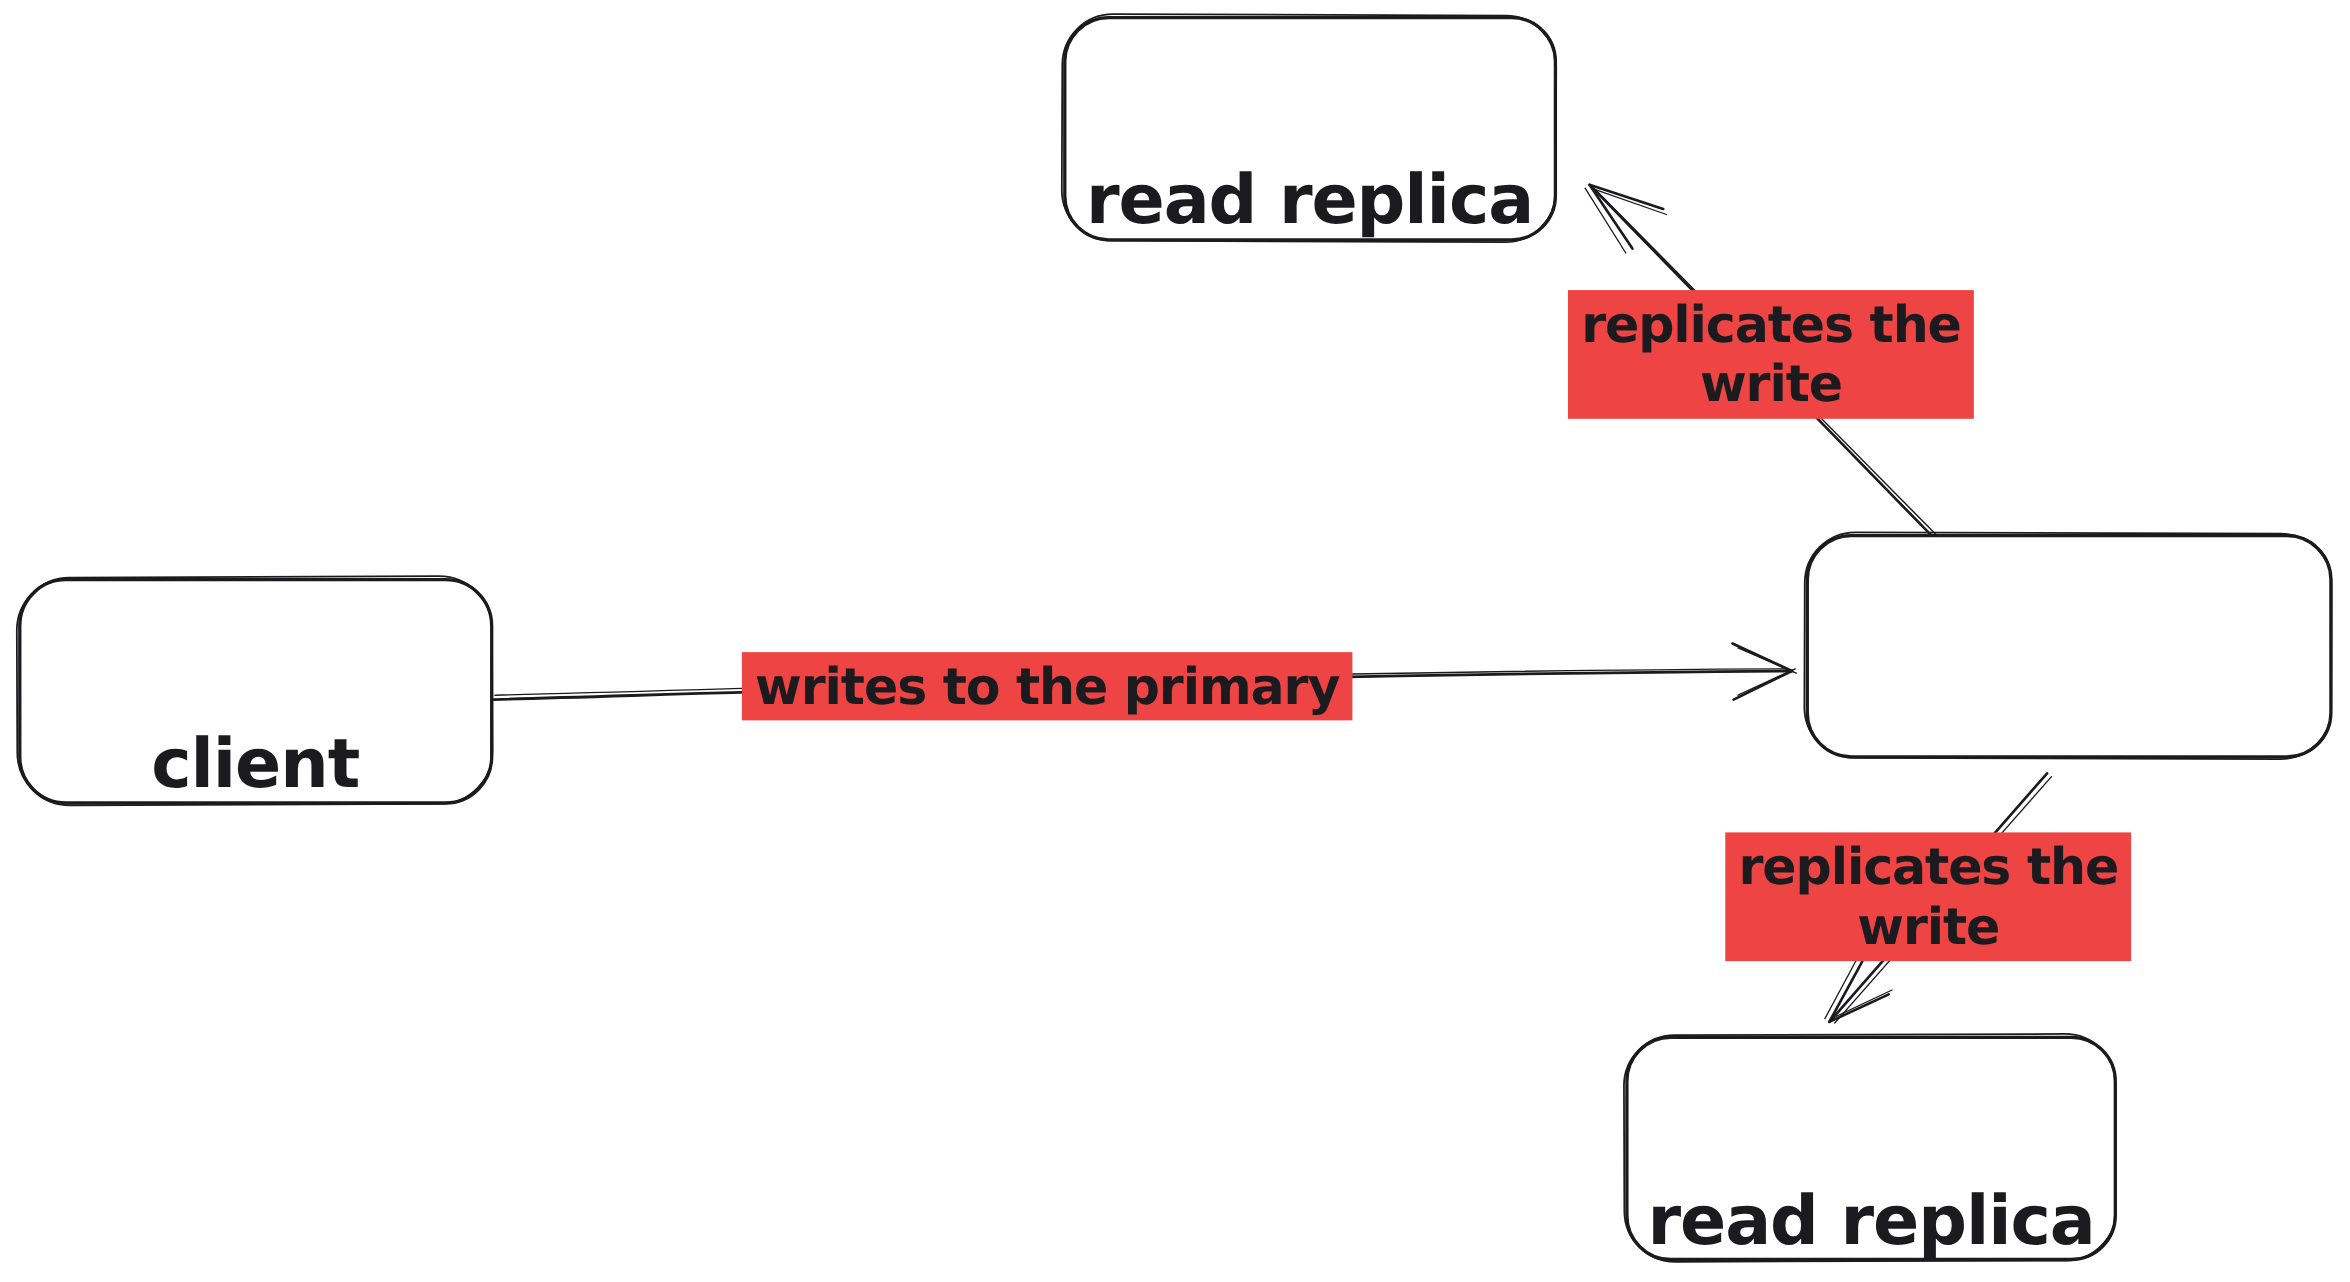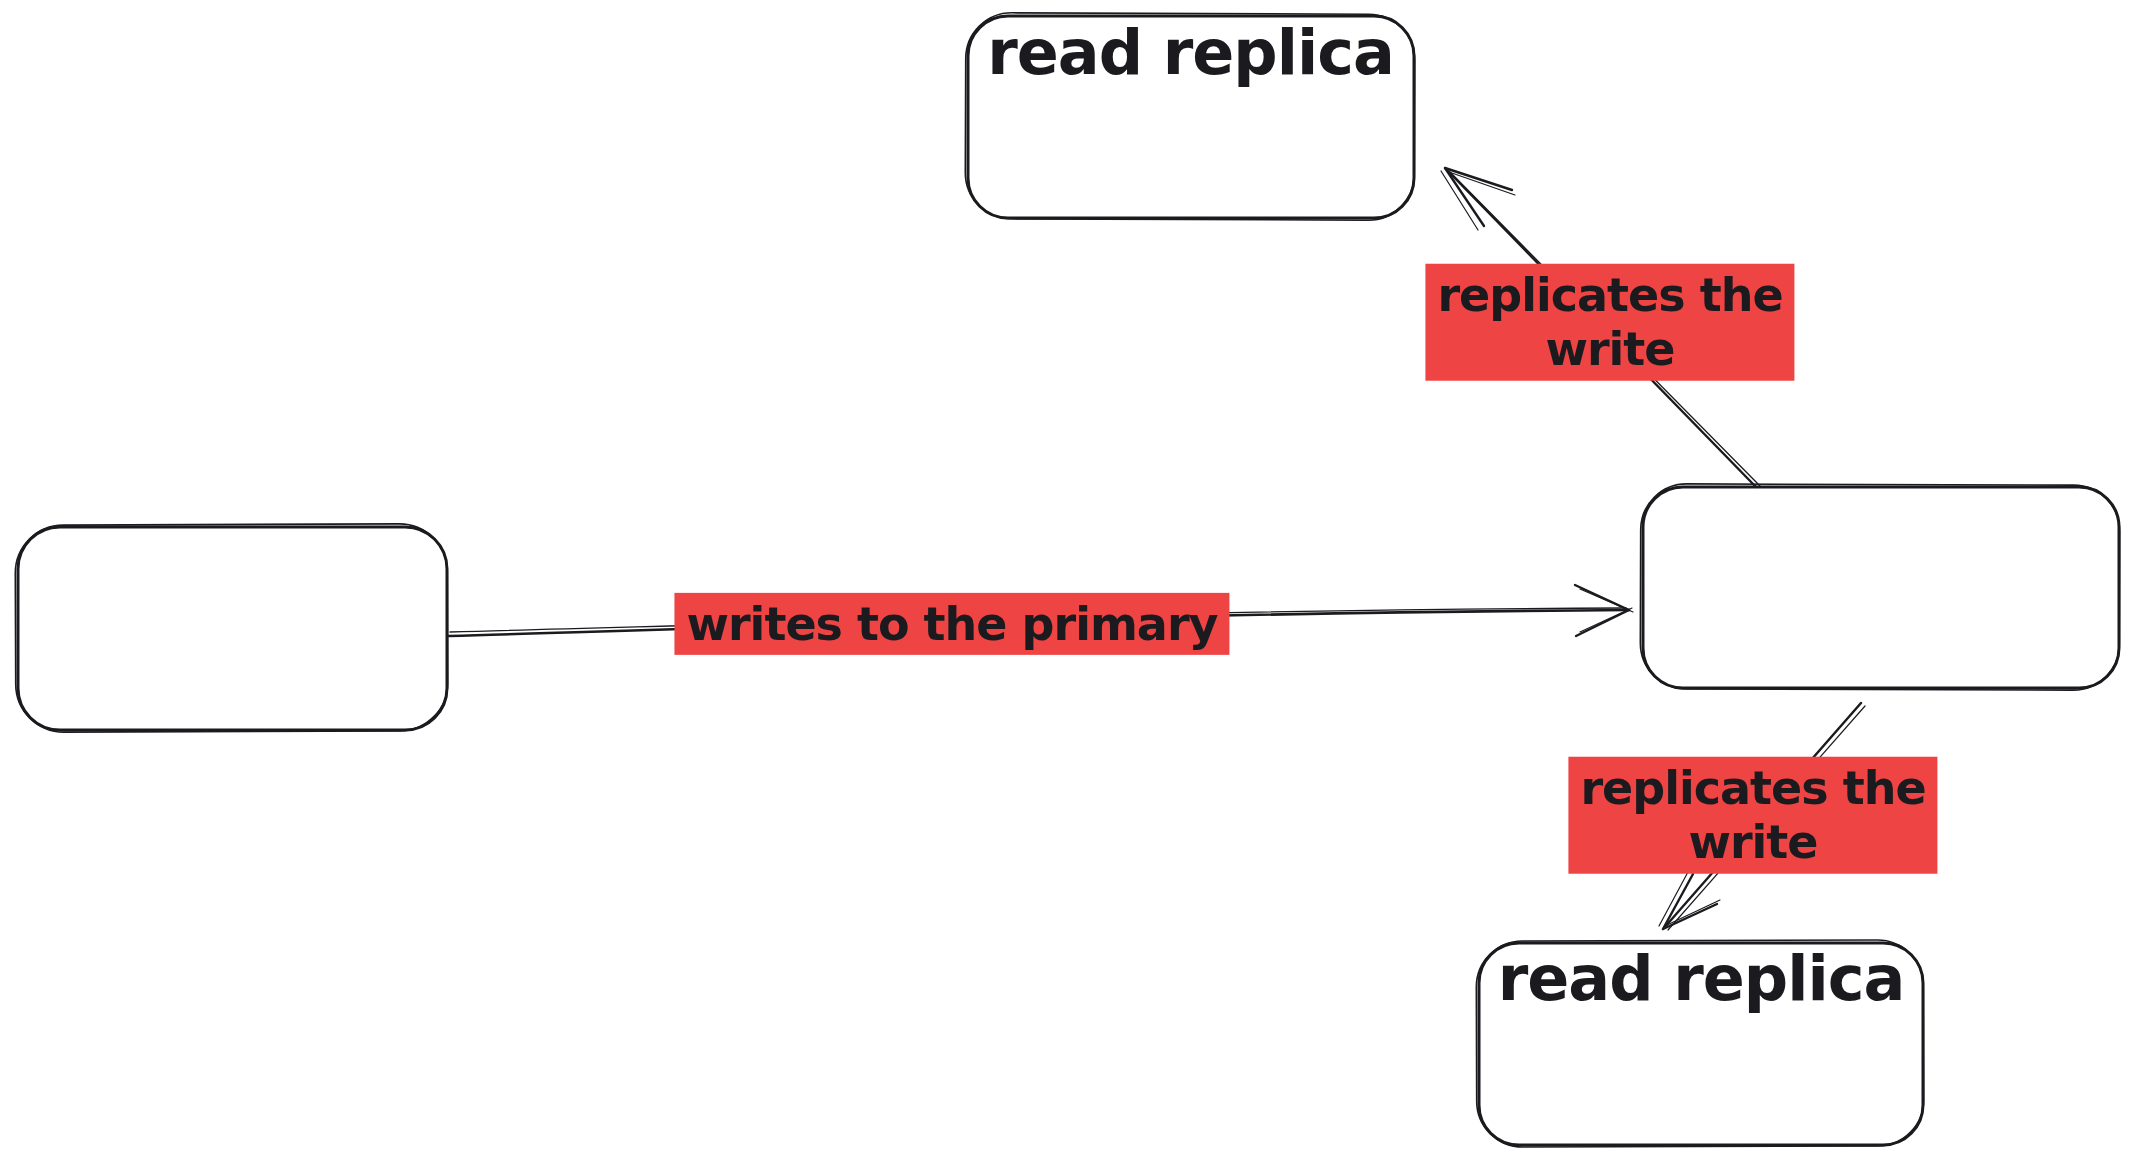--- a/index.html
+++ b/index.html
@@ -18,21 +18,21 @@
   }
   svg.layer {
     position: absolute;
     inset: 0;
     width: 100%;
     height: 100%;
   }
   .node-text {
     position: absolute;
     display: flex;
-    align-items: flex-start;
+    align-items: flex-end;
     justify-content: center;
     text-align: center;
     font-size: 62px;
     font-weight: 600;
     line-height: 1.25;
     white-space: pre-line;
     letter-spacing: -1px;
     color: #1b1b1f;
   }
   .edge-label {
@@ -107,20 +107,23 @@
       <path d="M1667 925 L1720 900" stroke-width="1.2"></path>
       <path d="M1663 929 L1693 874" stroke-width="2.4"></path>
       <path d="M1659 926 L1688 872" stroke-width="1.2"></path>
     </g>
   </svg>
 
   <div class="node-text node-read-top">
     <span>read replica</span>
   </div>
 
+  <div class="node-text node-client">
+    <span>client</span>
+  </div>
 
 
   <div class="node-text node-read-bottom">
     <span>read replica</span>
   </div>
 
   <div class="edge-label label-writes">writes to the primary</div>
 
   <div class="edge-label label-rep-top">replicates the
 write</div>

